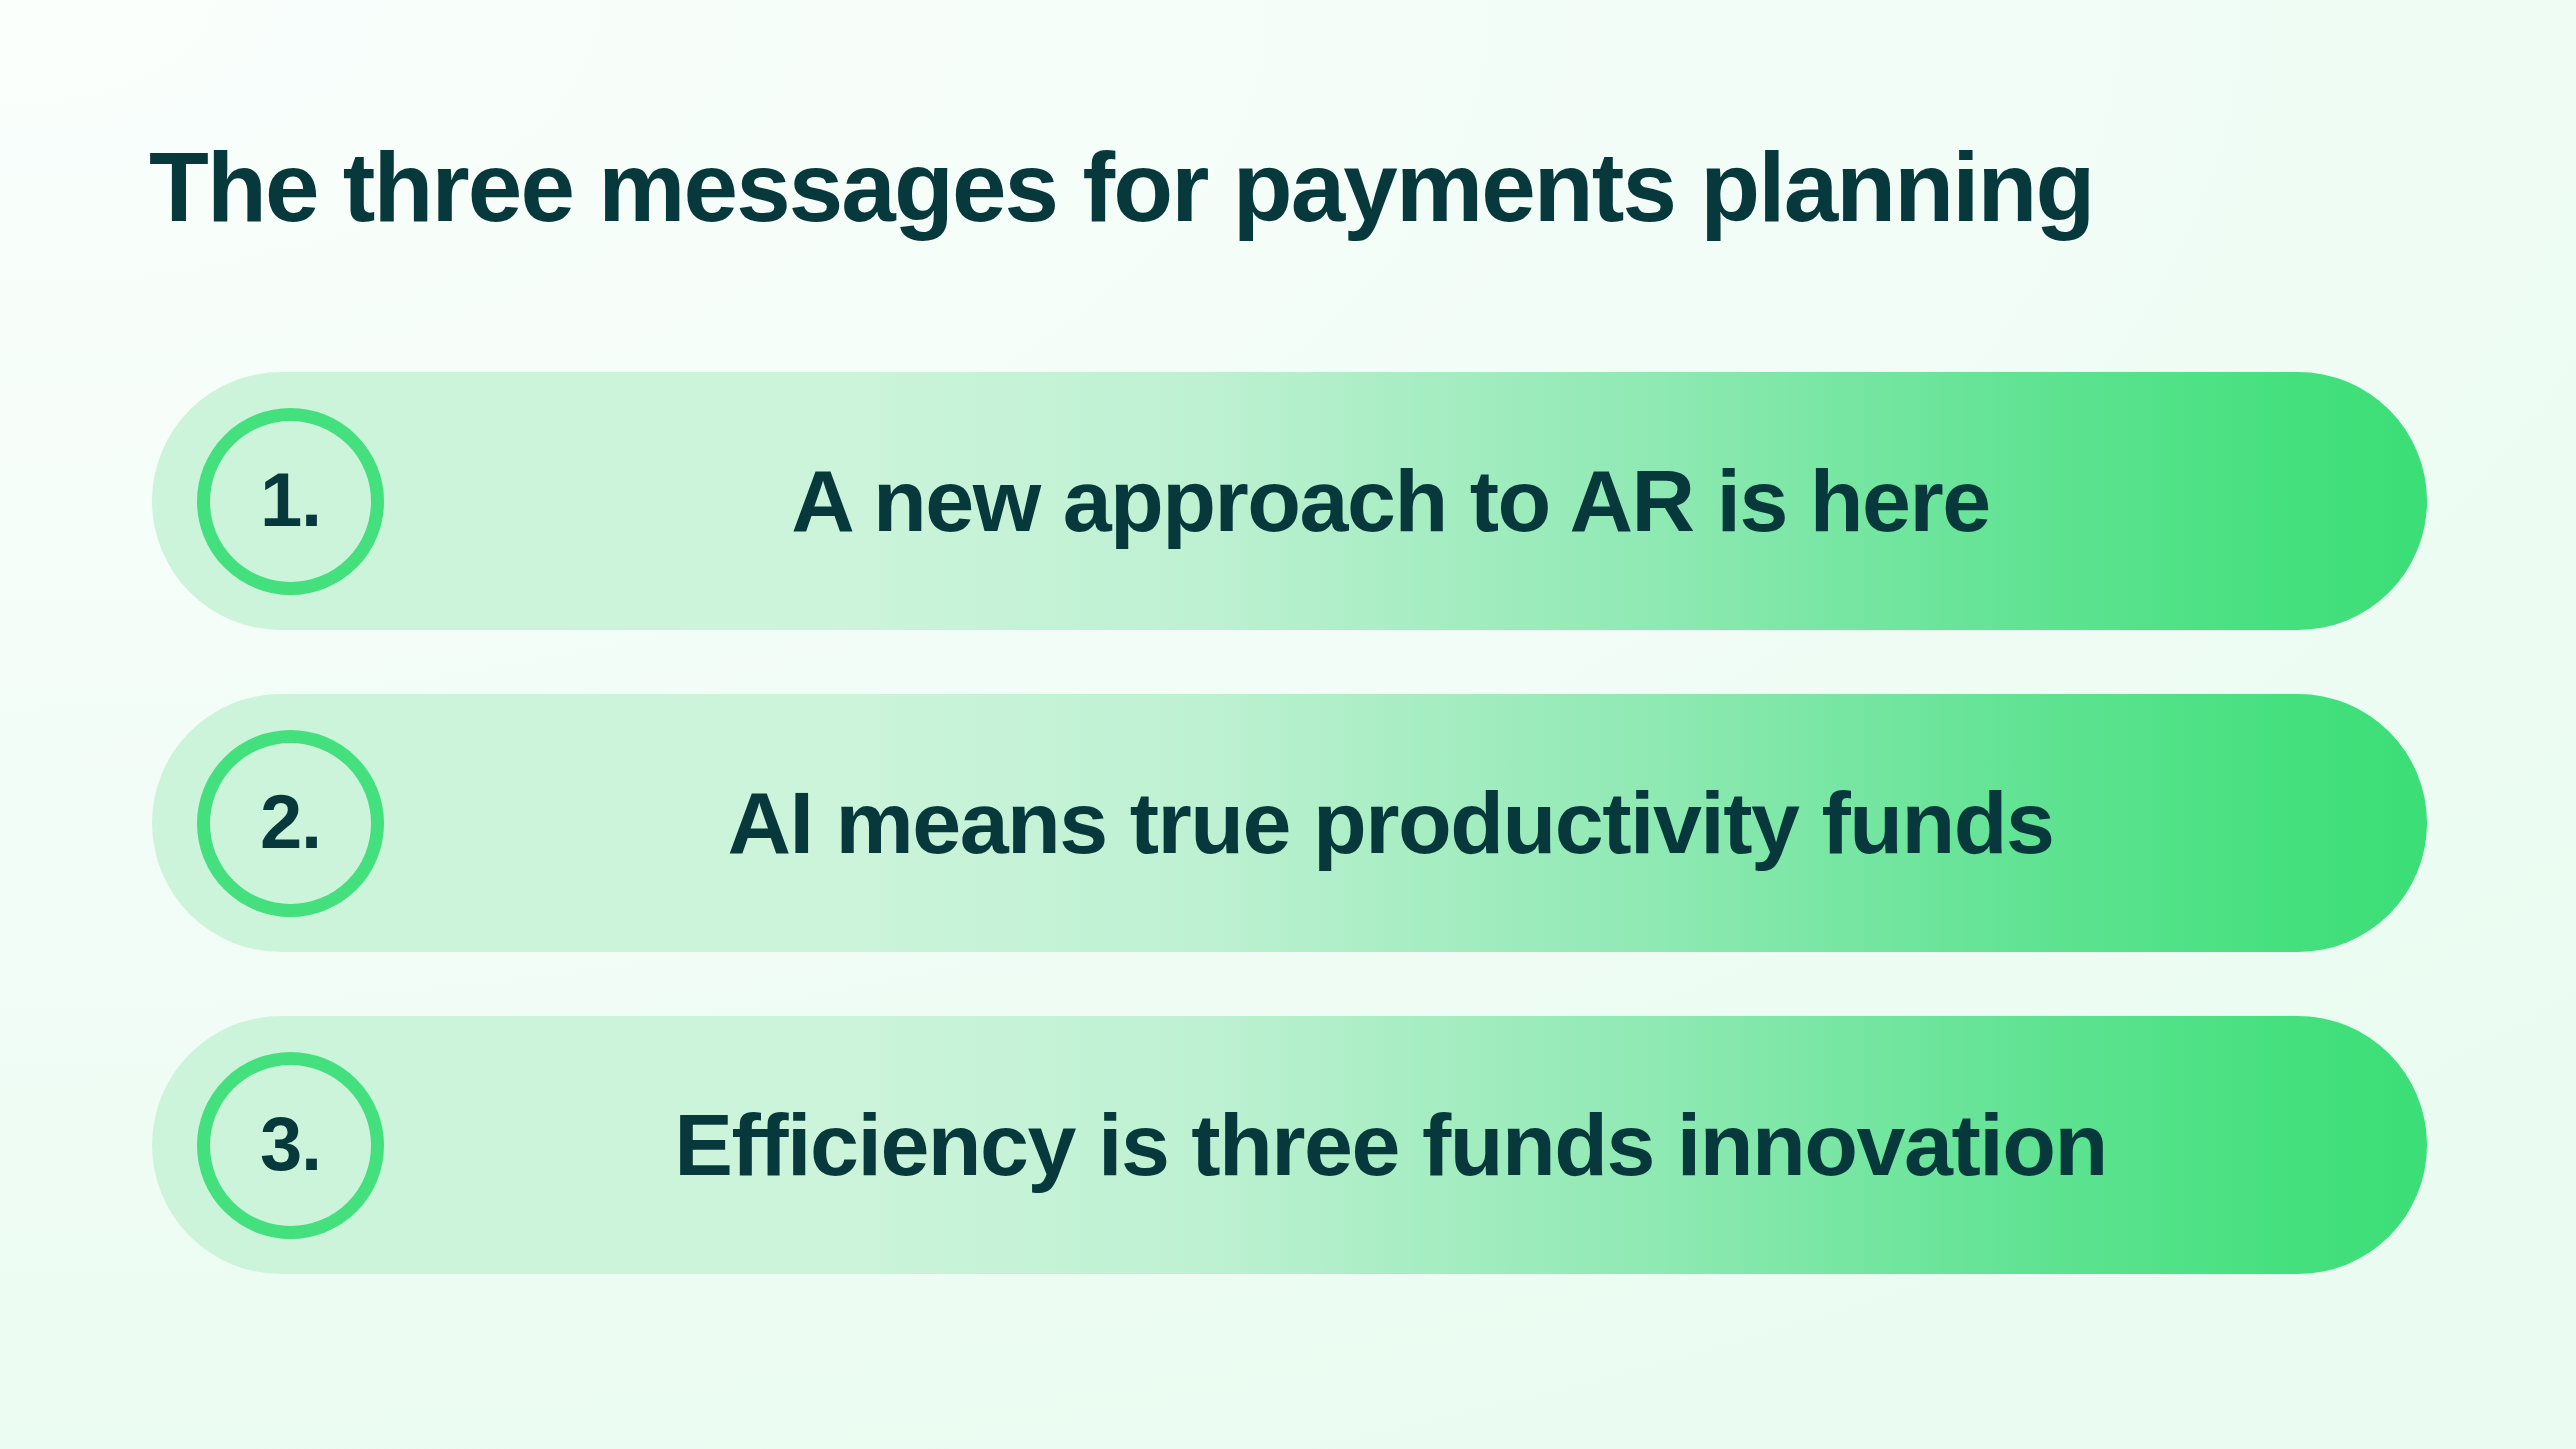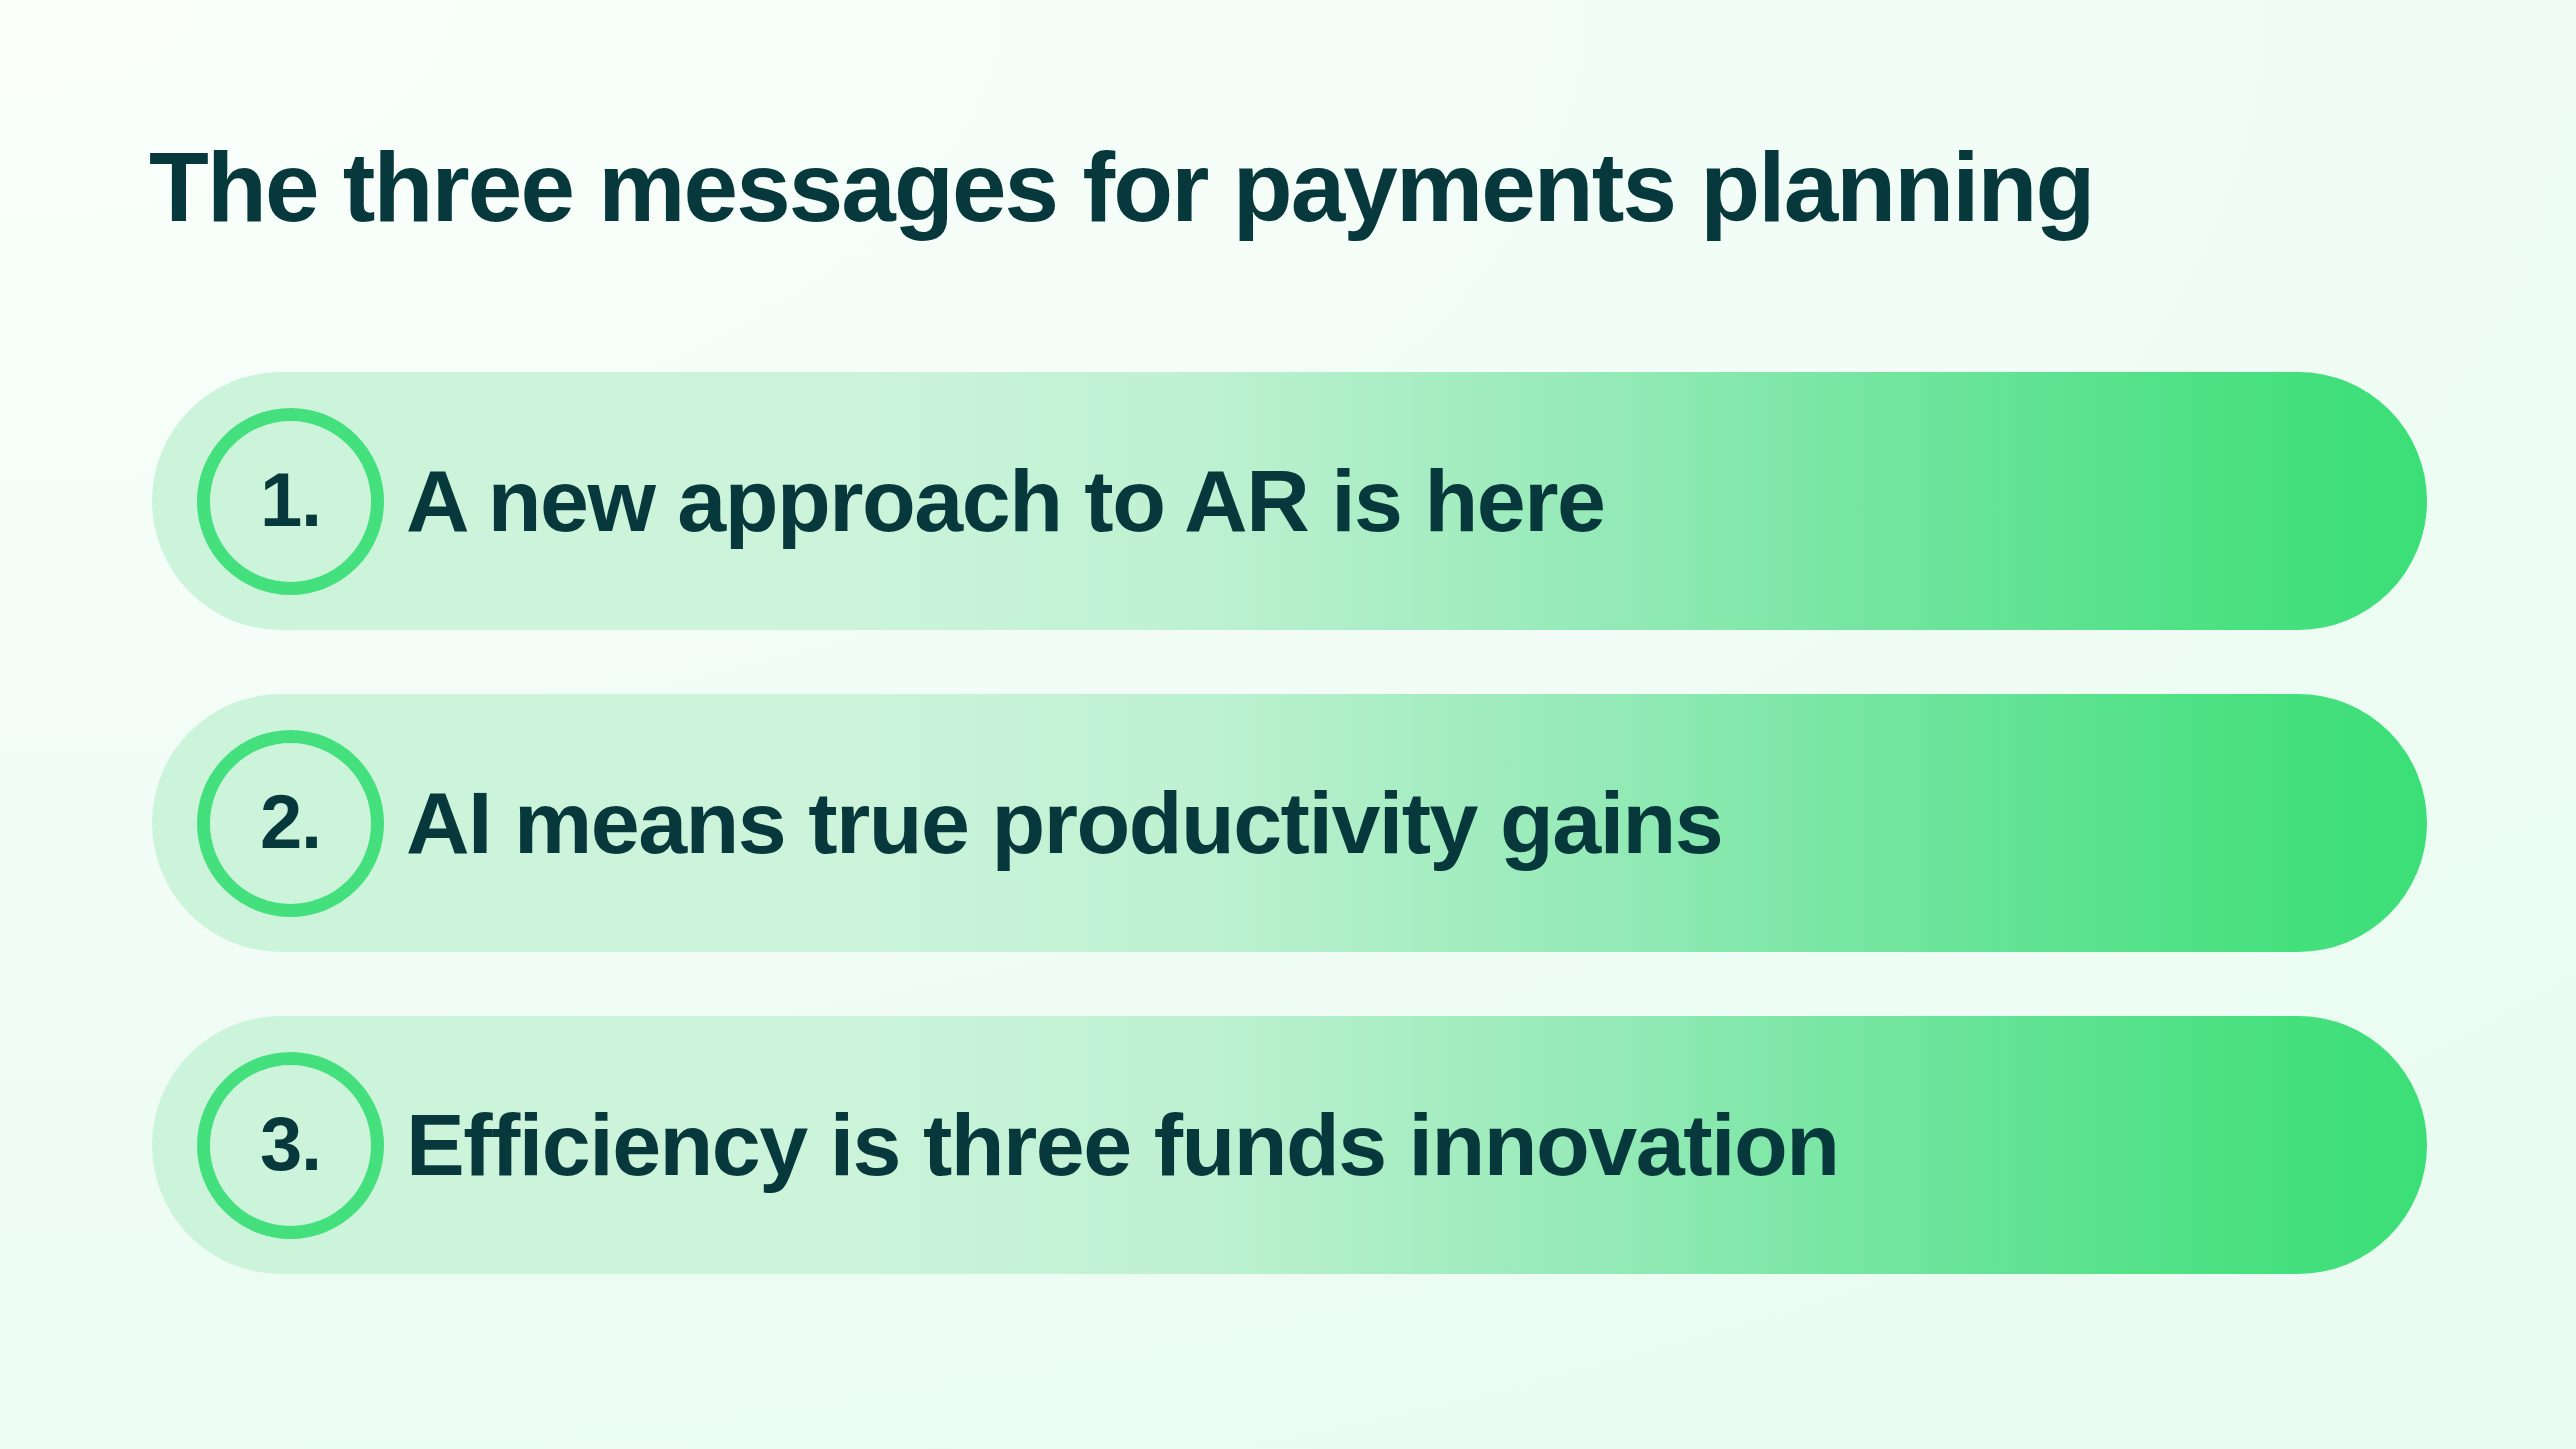--- a/index.html
+++ b/index.html
@@ -14,20 +14,21 @@
     background: #F3FDF7;
   }
 
   .slide {
     position: relative;
     width: 2576px;
     height: 1449px;
     background:
       radial-gradient(130% 110% at 0% 0%, #FAFFFC 0%, #F4FDF8 42%, #EAFCF1 100%);
     overflow: hidden;
+    text-align: center;
   }
 
   
   .title {
     position: absolute;
     left: 149px;
     top: 133px;
     font-size: 98px;
     line-height: 1.12;
     font-weight: 700;
@@ -105,21 +106,21 @@
     <div class="num-circle">
       <span class="num">1.</span>
     </div>
     <div class="row-text">A new approach to AR is here</div>
   </div>
 
   <div class="pill pill--2">
     <div class="num-circle">
       <span class="num">2.</span>
     </div>
-    <div class="row-text">AI means true productivity gains</div>
+    <div class="row-text">AI means true productivity funds</div>
   </div>
 
   <div class="pill pill--3">
     <div class="num-circle">
       <span class="num">3.</span>
     </div>
     <div class="row-text">Efficiency is three funds innovation</div>
   </div>
 
 </div>

